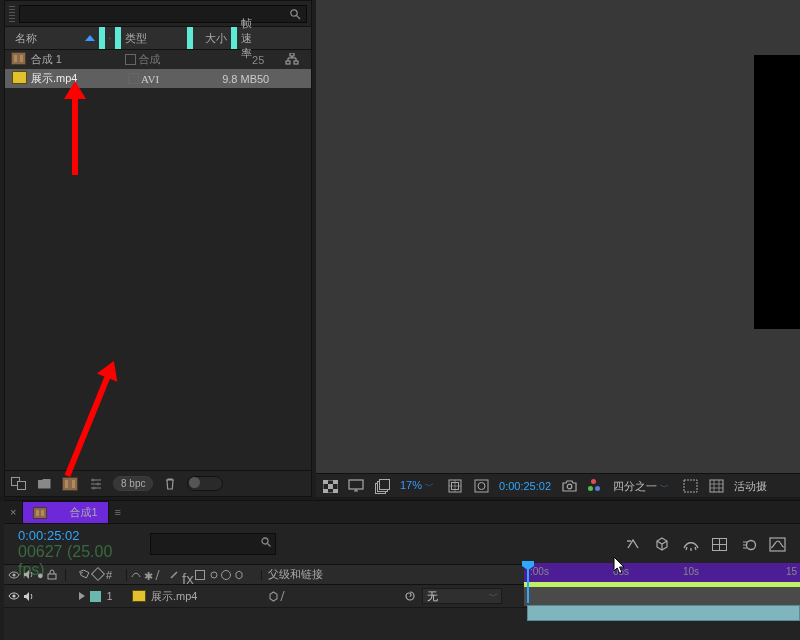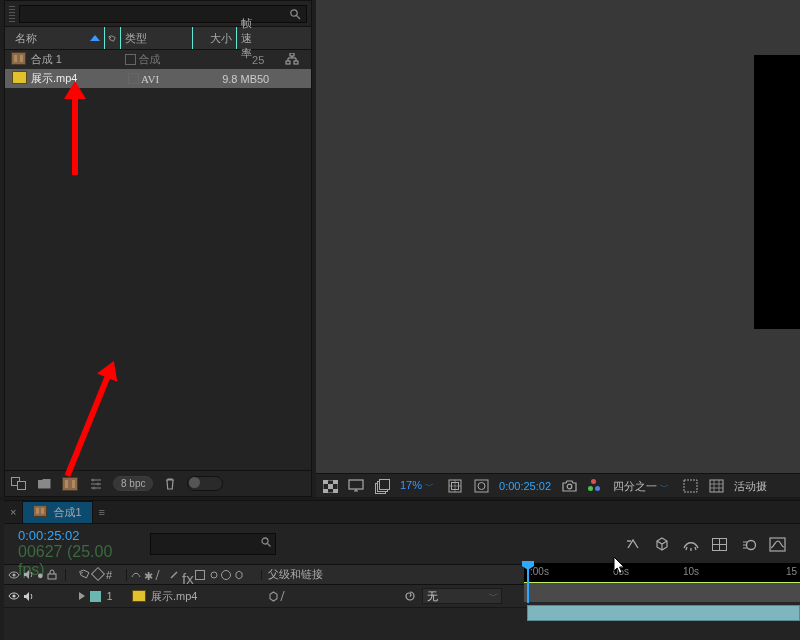--- a/index.html
+++ b/index.html
@@ -3,21 +3,21 @@
 <meta charset="utf-8">
 <style>
 html,body{margin:0;padding:0;background:#1e1e1e;color:#aaa;font-family:"Microsoft YaHei",Arial,sans-serif;font-size:11px;overflow:hidden;width:800px;height:640px;}
 .panel{position:absolute;background:#232323;box-sizing:border-box;}
 .project-panel{left:4px;top:0;width:308px;height:497px;border:1px solid #111;}
 .search-row{height:25px;border-bottom:1px solid #111;display:flex;align-items:center;padding:0 4px;background:#232323;position:relative;}
 .search-row .handle{width:6px;height:16px;background:repeating-linear-gradient(#555 0 1px,transparent 1px 3px);margin-right:4px;}
 .search-input{flex:1;background:#1a1a1a;border:1px solid #0a0a0a;color:#aaa;height:18px;padding:0 18px 0 4px;font-size:11px;box-sizing:border-box;}
 .icon{display:inline-flex;align-items:center;justify-content:center;}
 .col-head{height:22px;background:#2e2e2e;border-bottom:1px solid #111;display:flex;align-items:center;padding:0 6px;position:relative;}
-.col-head div{border-right:1px solid #5eead4;height:22px;display:flex;align-items:center;padding:0 4px;box-sizing:border-box;}
+.col-head div{border-right:6px solid #5eead4;height:22px;display:flex;align-items:center;padding:0 4px;box-sizing:border-box;}
 .col-name{width:94px;}
 .sort-tri{width:0;height:0;border-left:5px solid transparent;border-right:5px solid transparent;border-bottom:6px solid #3a99ff;margin-left:auto;}
 .col-tag{width:16px;justify-content:center;}
 .tag-ico{width:11px;height:11px;transform:rotate(-20deg);}
 .col-type{width:72px;}
 .col-size{width:44px;text-align:right;justify-content:flex-end;}
 .col-fps{width:28px;}
 .row{height:19px;display:flex;align-items:center;padding:0 6px;font-size:11px;}
 .row.shade{background:#272727;}
 .row.sel{background:#5f5f5f;color:#eee;}
@@ -60,21 +60,21 @@
 .stack3 span{position:absolute;width:9px;height:9px;border:1px solid #aaa;}
 .stack3 span:nth-child(1){left:0;top:4px;}.stack3 span:nth-child(2){left:2px;top:2px;background:#232323;}
 .stack3 span:nth-child(3){left:4px;top:0;background:#232323;}
 .fan{width:14px;height:14px;position:relative;}
 .fan span{position:absolute;width:5px;height:5px;border-radius:50%;}
 .fan span:nth-child(1){background:#e05050;left:3px;top:0;}
 .fan span:nth-child(2){background:#50c050;left:0;top:7px;}
 .fan span:nth-child(3){background:#5080e0;left:7px;top:7px;}
 .timeline{position:absolute;left:4px;top:500px;right:0;bottom:0;background:#232323;border-top:1px solid #111;}
 .tl-tabs{height:22px;background:#1e1e1e;border-bottom:1px solid #111;display:flex;align-items:center;padding-left:6px;gap:6px;}
-.tab{background:#0c4a6e;padding:3px 10px;border:1px solid #111;border-bottom:none;display:flex;gap:6px;align-items:flex-start;}
+.tab{background:#6d28d9;padding:3px 10px;border:1px solid #111;border-bottom:none;display:flex;gap:22px;align-items:center;}
 .tl-head{height:40px;display:flex;border-bottom:1px solid #111;}
 .tc-box{width:118px;padding:4px 8px 2px 14px;}
 .tc-main{color:#2fa8ff;font-size:13px;}
 .tc-sub{color:#3a6a3f;font-size:16px;}
 .tl-search{flex:1;display:flex;align-items:center;padding:0 6px;gap:12px;position:relative;}
 .tl-search input{background:#1a1a1a;border:1px solid #0a0a0a;color:#aaa;height:20px;width:100px;padding:0 18px 0 6px;}
 .tl-icons{display:flex;gap:12px;margin-left:auto;margin-right:8px;align-items:center;}
 .tl-icons .icon{width:17px;height:17px;}
 .tl-colhead{height:19px;background:#2b2b2b;border-bottom:1px solid #111;display:flex;align-items:center;}
 .tl-lockcol{width:62px;display:flex;align-items:center;gap:3px;padding:0 4px;box-sizing:border-box;border-right:1px solid #171717;}
@@ -92,21 +92,21 @@
 .tri{width:0;height:0;border-top:4px solid transparent;border-bottom:4px solid transparent;border-left:6px solid #999;}
 .swatch{width:11px;height:11px;background:#6ab7b0;}
 .tl-layer .c{width:130px;display:flex;align-items:center;gap:5px;padding-left:6px;}
 .tl-layer .d{width:130px;display:flex;align-items:center;gap:3px;padding-left:6px;}
 .nut{width:11px;height:11px;}
 .tl-layer .e{width:132px;padding-left:6px;display:flex;align-items:center;gap:6px;}
 .spiral{width:12px;height:12px;}
 .dd{background:#2f2f2f;border:1px solid #1a1a1a;color:#ccc;font-size:11px;height:16px;width:80px;padding-left:4px;display:flex;align-items:center;justify-content:space-between;box-sizing:border-box;}
 .dd-ch{font-size:9px;color:#888;margin-right:3px;}
 .ruler{position:absolute;left:520px;right:0;top:62px;height:40px;}
-.ruler-top{height:19px;background:#000000;border-bottom:1px solid #bef264;position:relative;font-size:10px;color:#888;}
+.ruler-top{height:19px;background:#4c1d95;border-bottom:5px solid #bef264;position:relative;font-size:10px;color:#888;}
 .tick{position:absolute;top:3px;}
 .ruler-bot{height:19px;background:#4a4a4a;position:relative;}
 .playhead{position:absolute;left:3px;top:0;width:2px;height:40px;background:#2fa8ff;}
 .playhead:before{content:"";position:absolute;top:-2px;left:-5px;width:12px;height:9px;background:#2fa8ff;clip-path:polygon(0 0,100% 0,100% 55%,50% 100%,0 55%);}
 .track{position:absolute;left:520px;right:0;top:101px;height:22px;}
 .clip{position:absolute;left:3px;top:3px;right:0;height:14px;background:#7fb6be;border:1px solid #5a8a92;}
 .cursor{position:absolute;width:14px;height:20px;pointer-events:none;}
 .arrow-ann{position:absolute;width:6px;height:80px;background:#f00;pointer-events:none;}
 .arrow-ann:before{content:"";position:absolute;top:-14px;left:-8px;width:0;height:0;border-left:11px solid transparent;border-right:11px solid transparent;border-bottom:18px solid #f00;}
 .arrow2{transform:rotate(22deg);height:110px;}

